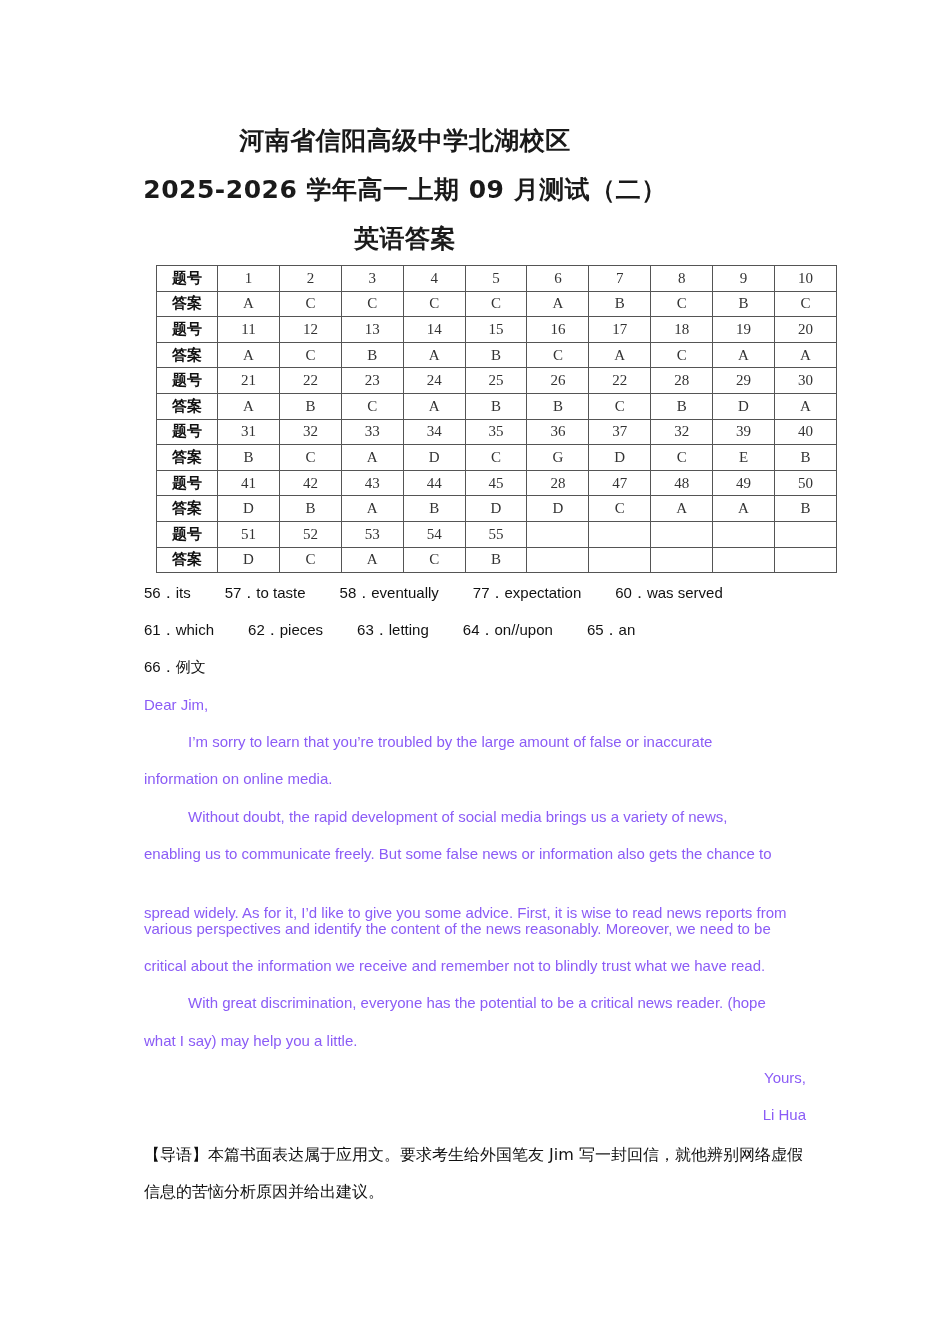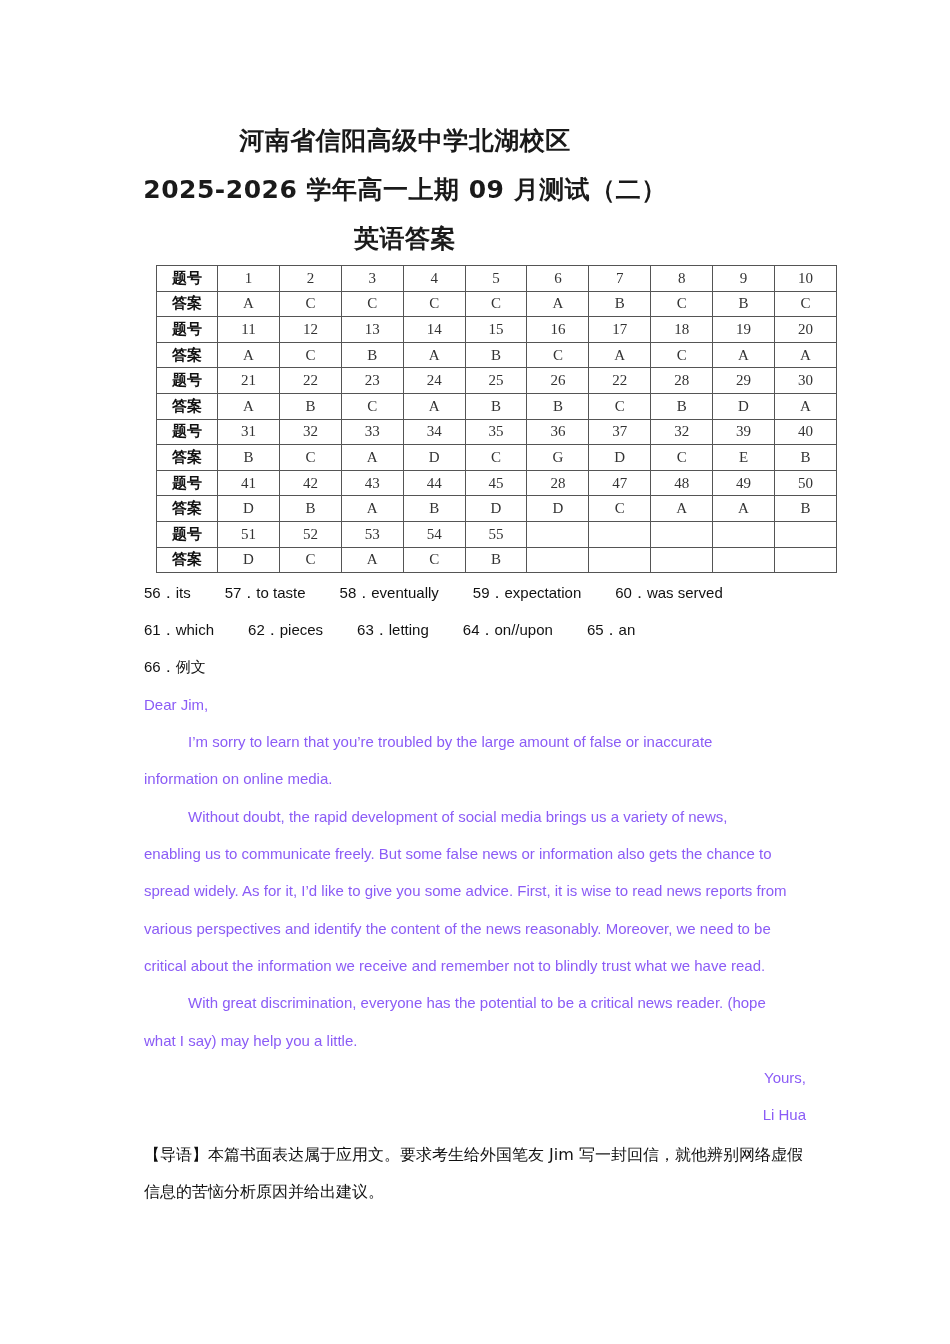--- a/index.html
+++ b/index.html
@@ -185,34 +185,34 @@
         <td></td>
         <td></td>
         <td></td>
         <td></td>
         <td></td>
       </tr>
     </tbody>
 </table>
 
 <div class="blanks b1">
-  <span class="item">56．its</span><span class="item">57．to taste</span><span class="item">58．eventually</span><span class="item">59．expectation</span><span class="item">60．was served</span>
+  <span class="item">56．its</span><span class="item">57．to taste</span><span class="item">58．eventually</span><span class="item">77．expectation</span><span class="item">60．was served</span>
 </div>
 <div class="blanks b2">
   <span class="item">61．which</span><span class="item">62．pieces</span><span class="item">63．letting</span><span class="item">64．on//upon</span><span class="item">65．an</span>
 </div>
 <div class="blanks b3">66．例文</div>
 
 <div>
   <div class="line" style="top:696px">Dear Jim,</div>
   <div class="line indent" style="top:733px">I’m sorry to learn that you’re troubled by the large amount of false or inaccurate</div>
   <div class="line" style="top:770px">information on online media.</div>
   <div class="line indent" style="top:808px">Without doubt, the rapid development of social media brings us a variety of news,</div>
   <div class="line" style="top:845px">enabling us to communicate freely. But some false news or information also gets the chance to</div>
-  <div class="line" style="top:882px">spread widely. As for it, I’d like to give you some advice. First, it is wise to read news reports from</div>
+  <div class="line" style="top:904px">spread widely. As for it, I’d like to give you some advice. First, it is wise to read news reports from</div>
   <div class="line" style="top:920px">various perspectives and identify the content of the news reasonably. Moreover, we need to be</div>
   <div class="line" style="top:957px">critical about the information we receive and remember not to blindly trust what we have read.</div>
   <div class="line indent" style="top:994px">With great discrimination, everyone has the potential to be a critical news reader. (hope</div>
   <div class="line" style="top:1032px">what I say) may help you a little.</div>
   <div class="line right" style="top:1069px">Yours,</div>
   <div class="line right" style="top:1106px">Li Hua</div>
 </div>
 
 <div class="guide" style="top:1136px">【导语】本篇书面表达属于应用文。要求考生给外国笔友 Jim 写一封回信，就他辨别网络虚假信息的苦恼分析原因并给出建议。</div>
 

